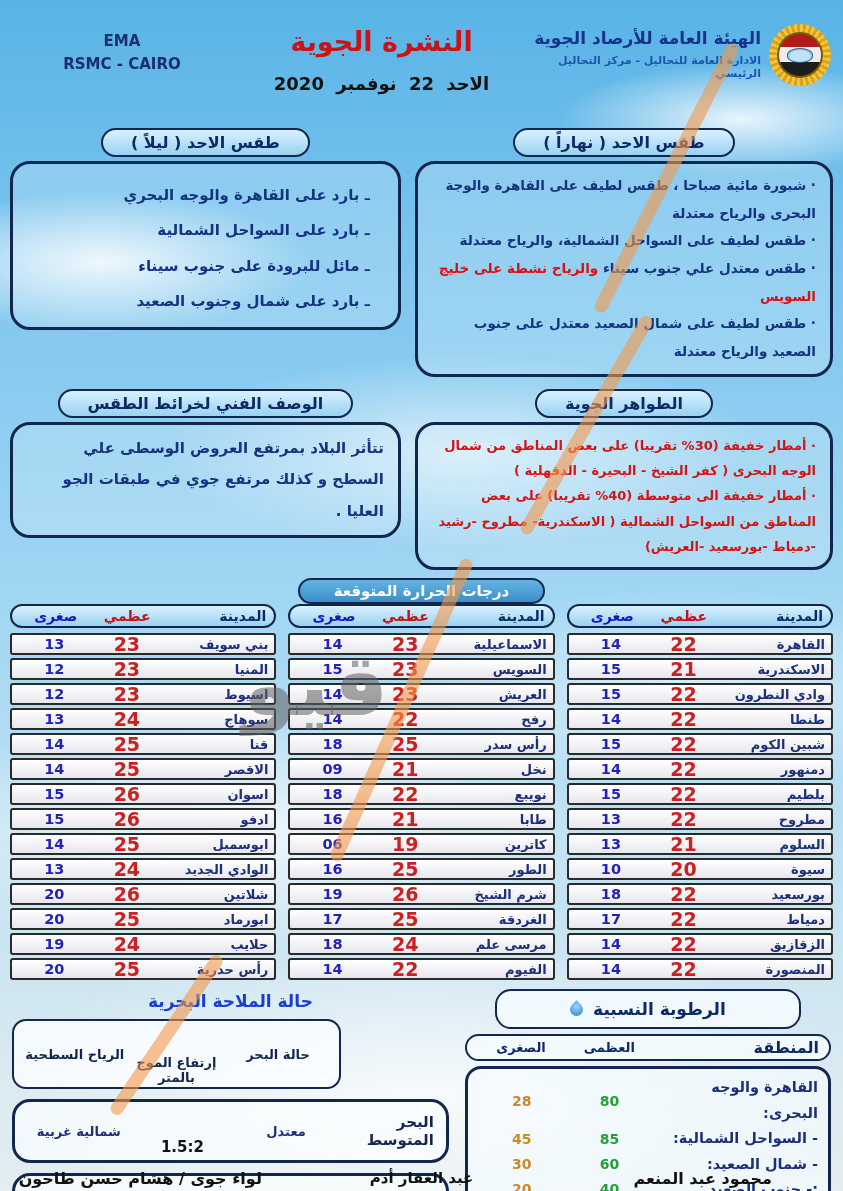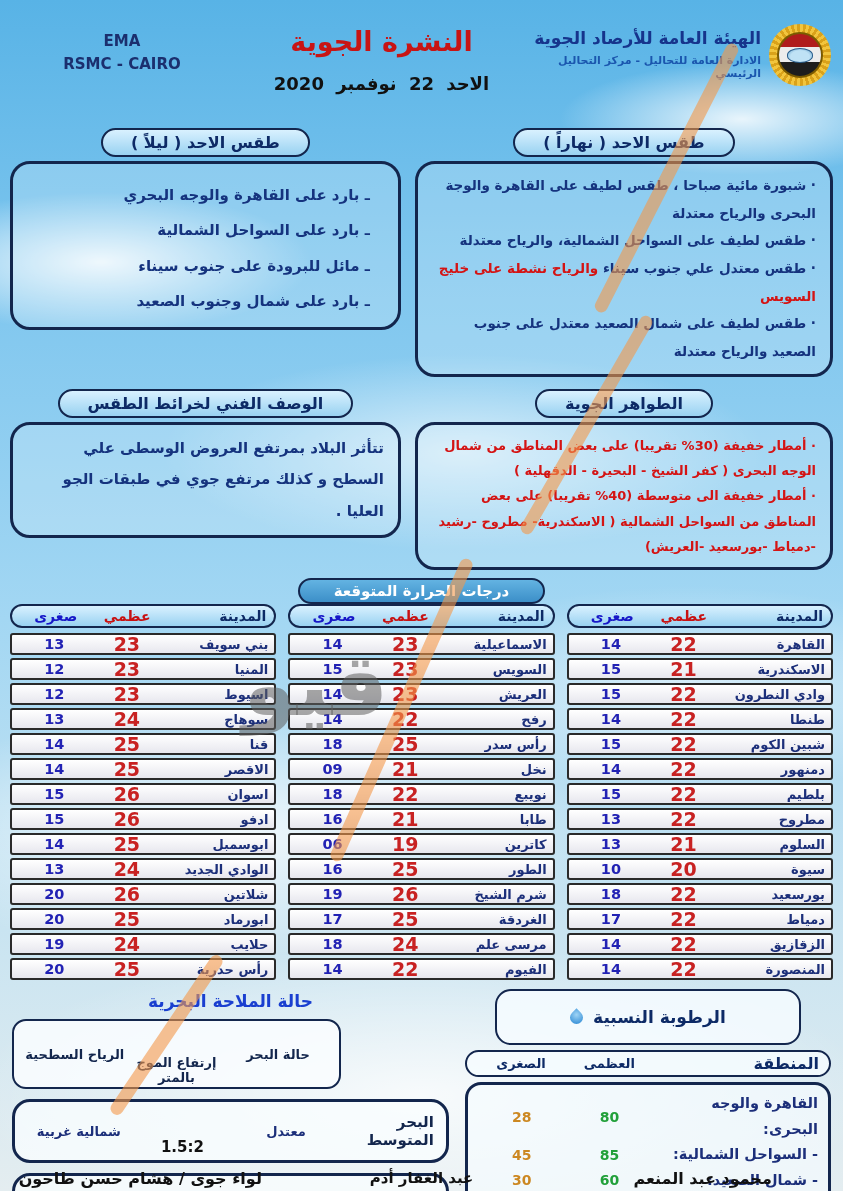--- a/index.html
+++ b/index.html
@@ -66,21 +66,21 @@
   .tt-row { display: flex; align-items: center; background: linear-gradient(180deg, #ffffff, #e7e7ee);
     border: 2px solid #2a2a2a; border-radius: 3px; margin-bottom: 3px; padding: 0 6px; height: 22px; font-weight: bold; font-size: 13.5px; }
   .tt-row .c-city { color: #1c2f7a; font-size: 13px; }
   .tt-row .c-max { color: #c82222; font-size: 19px; }
   .tt-row .c-min { color: #2222b4; font-size: 14.5px; }
   
   .bottom-row { display: flex; gap: 16px; padding: 6px 12px 0; height: 176px; }
   .hum-col { flex: 0.88; }
   .mar-col { flex: 1.05; }
   .hum-title-pill { display: flex; align-items: center; justify-content: center; gap: 10px; background: rgba(246,252,255,.85);
-    border: 2px solid #13264d; border-radius: 16px; padding: 16px 10px; margin: 0 30px 5px; }
+    border: 2px solid #13264d; border-radius: 16px; padding: 8px 10px; margin: 0 30px 5px; }
   .hum-title-txt { color: #0d2a66; font-weight: bold; font-size: 17px; }
   .drop { width: 13px; height: 13px; background: radial-gradient(circle at 35% 35%, #9fd4f5, #1d7fd0); border-radius: 0 50% 50% 50%; transform: rotate(45deg); }
   .hum-head { display: flex; align-items: center; border: 2px solid #13264d; border-radius: 16px;
     background: rgba(246,252,255,.8); padding: 2px 10px; font-weight: bold; margin-bottom: 5px; }
   .h-region { flex: 1.5; color: #0d2a66; font-size: 16px; }
   .h-max { flex: 0.8; text-align: center; color: #0d2a66; font-size: 13px; }
   .h-min { flex: 0.8; text-align: center; color: #0d2a66; font-size: 13px; }
   .hum-body { border: 3px solid #13264d; border-radius: 16px; background: rgba(246,252,255,.65); padding: 6px 10px; }
   .hum-row { display: flex; align-items: center; line-height: 1.75; }
   .hum-row .h-region { color: #1c2f7a; font-weight: bold; font-size: 14.5px; }

